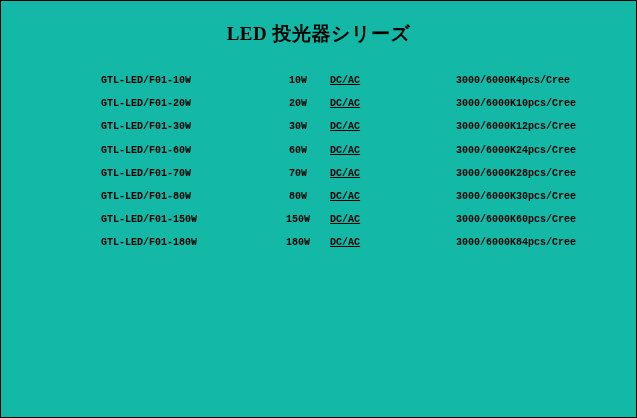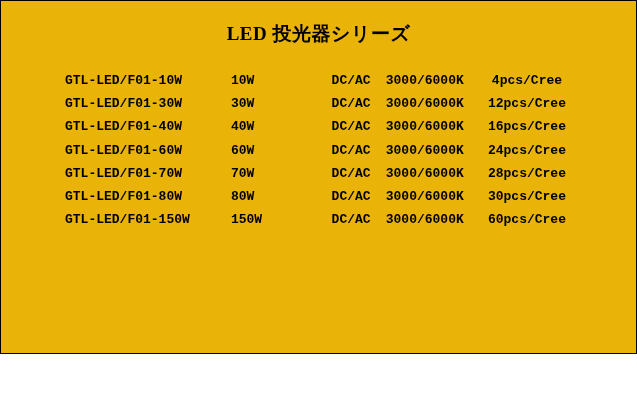--- a/index.html
+++ b/index.html
@@ -10,24 +10,24 @@
     width: 637px;
     height: 418px;
     background: #ffffff;
     font-family: "Liberation Serif", serif;
     color: #000000;
     overflow: hidden;
   }
   #page {
     position: relative;
     width: 637px;
-    height: 354px;
+    height: 418px;
     box-sizing: border-box;
     border: 1px solid #000000;
-    background: #eab308;
+    background: #14b8a6;
   }
   #title {
     position: absolute;
     top: 20px;
     left: 0;
     width: 100%;
     text-align: center;
     font-size: 19px;
     font-weight: bold;
     letter-spacing: 0.5px;
@@ -36,63 +36,64 @@
   #table-wrap {
     position: absolute;
     top: 68px;
     left: 64px;
     width: 510px;
   }
   table.spec {
     border-collapse: collapse;
     width: 100%;
     font-family: "Liberation Mono", monospace;
-    font-size: 13px;
+    font-size: 10px;
     font-weight: bold;
+    margin-left: 36px;
   }
   table.spec td {
     padding: 0;
     height: 23.2px;
     line-height: 23.2px;
     white-space: nowrap;
   }
   td.c-model  { width: 175px; text-align: left; }
-  td.c-power  { width: 70px;  text-align: left; }
-  td.c-volt   { width: 85px;  text-align: right; }
-  td.c-cct    { width: 115px; text-align: center; }
-  td.c-chip   { width: 100px; text-align: center; }
+  td.c-power  { width: 70px;  text-align: center; }
+  td.c-volt   { width: 85px;  text-align: left; text-decoration: underline; }
+  td.c-cct    { width: 115px; text-align: right; }
+  td.c-chip   { width: 100px; text-align: left; }
 </style>
 </head>
 <body>
 
 <div id="page">
   <div id="title">LED 投光器シリーズ</div>
   <div id="table-wrap">
     <table class="spec">
       <tbody id="spec-body">
           <tr>
             <td class="c-model">GTL-LED/F01-10W</td>
             <td class="c-power">10W</td>
             <td class="c-volt">DC/AC</td>
             <td class="c-cct">3000/6000K</td>
             <td class="c-chip">4pcs/Cree</td>
           </tr>
           <tr>
+            <td class="c-model">GTL-LED/F01-20W</td>
+            <td class="c-power">20W</td>
+            <td class="c-volt">DC/AC</td>
+            <td class="c-cct">3000/6000K</td>
+            <td class="c-chip">10pcs/Cree</td>
+          </tr>
+          <tr>
             <td class="c-model">GTL-LED/F01-30W</td>
             <td class="c-power">30W</td>
             <td class="c-volt">DC/AC</td>
             <td class="c-cct">3000/6000K</td>
             <td class="c-chip">12pcs/Cree</td>
-          </tr>
-          <tr>
-            <td class="c-model">GTL-LED/F01-40W</td>
-            <td class="c-power">40W</td>
-            <td class="c-volt">DC/AC</td>
-            <td class="c-cct">3000/6000K</td>
-            <td class="c-chip">16pcs/Cree</td>
           </tr>
           <tr>
             <td class="c-model">GTL-LED/F01-60W</td>
             <td class="c-power">60W</td>
             <td class="c-volt">DC/AC</td>
             <td class="c-cct">3000/6000K</td>
             <td class="c-chip">24pcs/Cree</td>
           </tr>
           <tr>
             <td class="c-model">GTL-LED/F01-70W</td>
@@ -108,16 +109,23 @@
             <td class="c-cct">3000/6000K</td>
             <td class="c-chip">30pcs/Cree</td>
           </tr>
           <tr>
             <td class="c-model">GTL-LED/F01-150W</td>
             <td class="c-power">150W</td>
             <td class="c-volt">DC/AC</td>
             <td class="c-cct">3000/6000K</td>
             <td class="c-chip">60pcs/Cree</td>
           </tr>
+          <tr>
+            <td class="c-model">GTL-LED/F01-180W</td>
+            <td class="c-power">180W</td>
+            <td class="c-volt">DC/AC</td>
+            <td class="c-cct">3000/6000K</td>
+            <td class="c-chip">84pcs/Cree</td>
+          </tr>
         </tbody>
     </table>
   </div>
 </div>
 
 </body></html>

